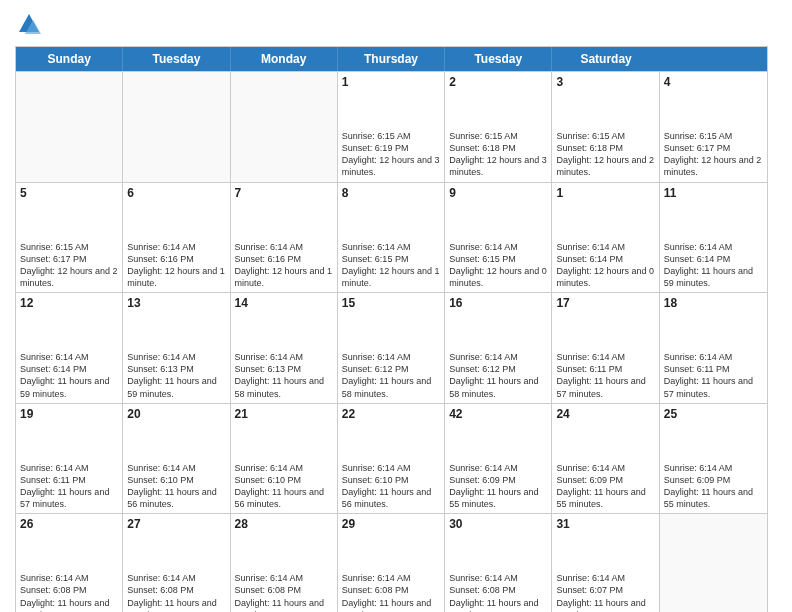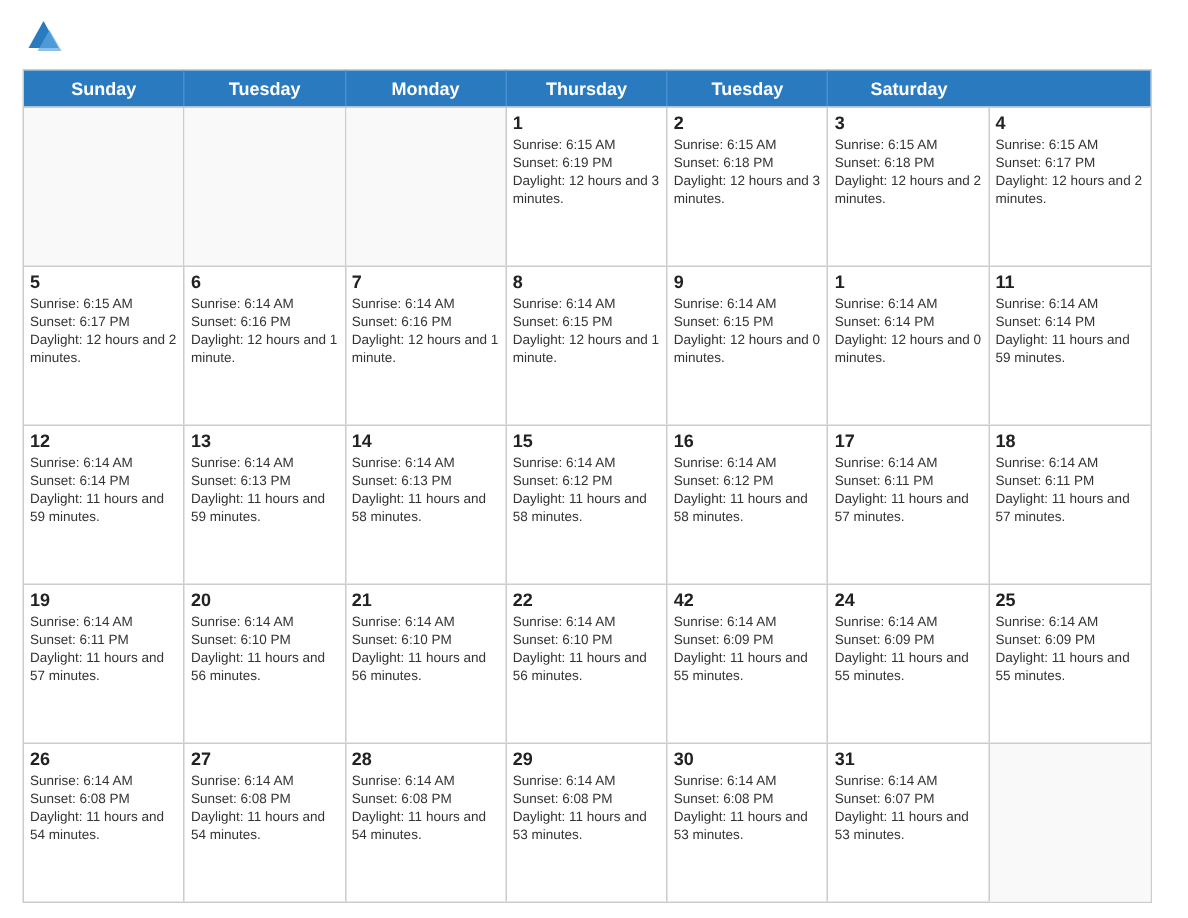--- a/index.html
+++ b/index.html
@@ -105,20 +105,21 @@
     .day-num {
       font-size: 12px;
       font-weight: bold;
       color: #222;
       margin-bottom: 1px;
     }
     .day-info {
       font-size: 9px;
       color: #333;
       line-height: 1.35;
+      margin-top: 40px;
     }
   </style>
 </head>
 <body>
 
 <div class="page">
   <div class="header">
     <div class="logo">
       <svg class="logo-icon" viewBox="0 0 28 28">
         <polygon points="14,4 24,22 4,22" fill="#2a7abf"></polygon>

